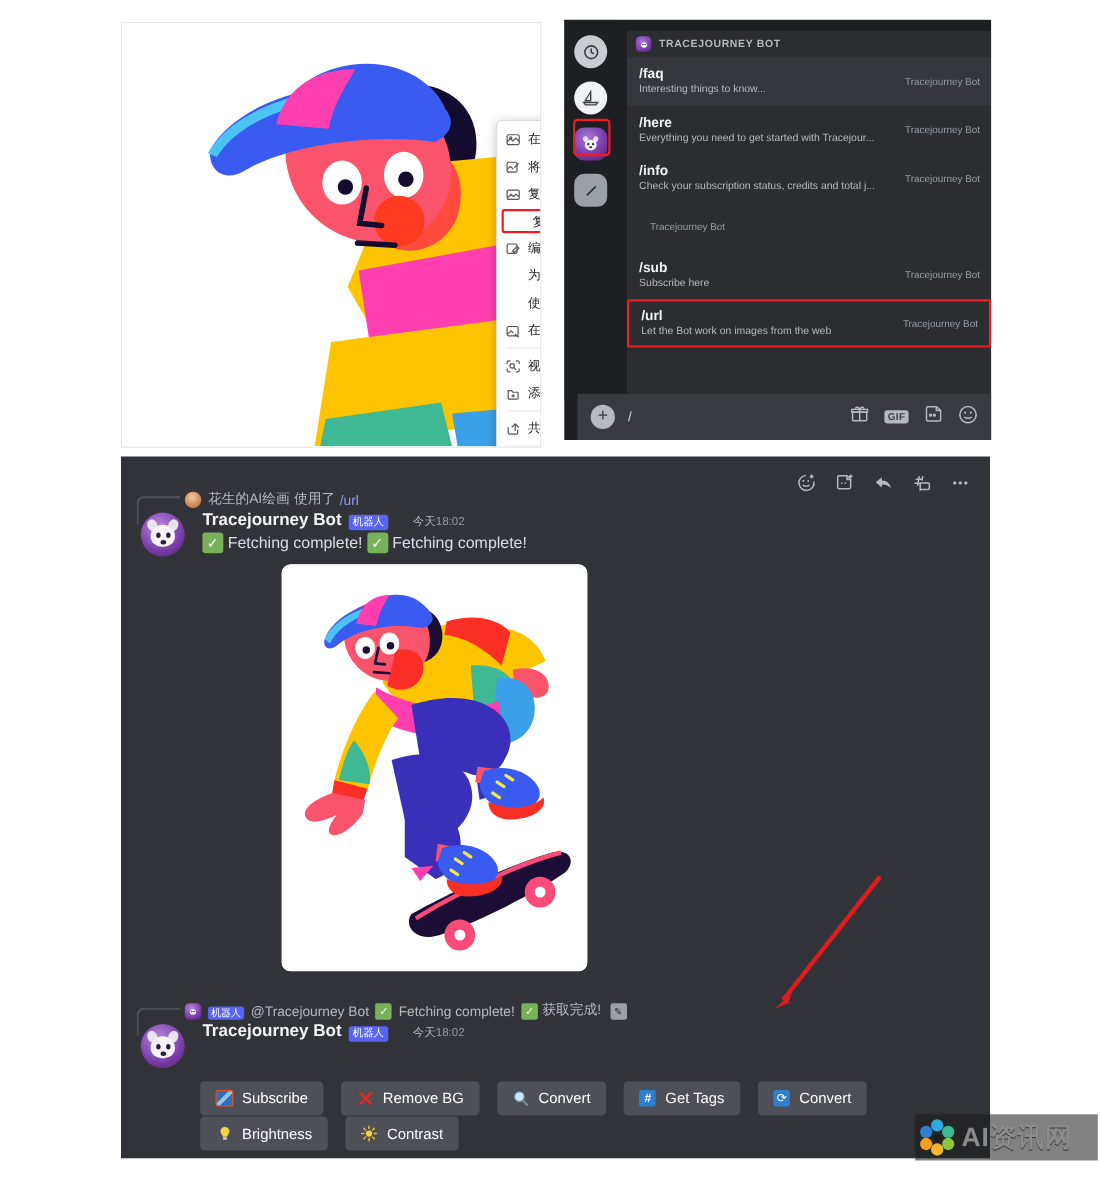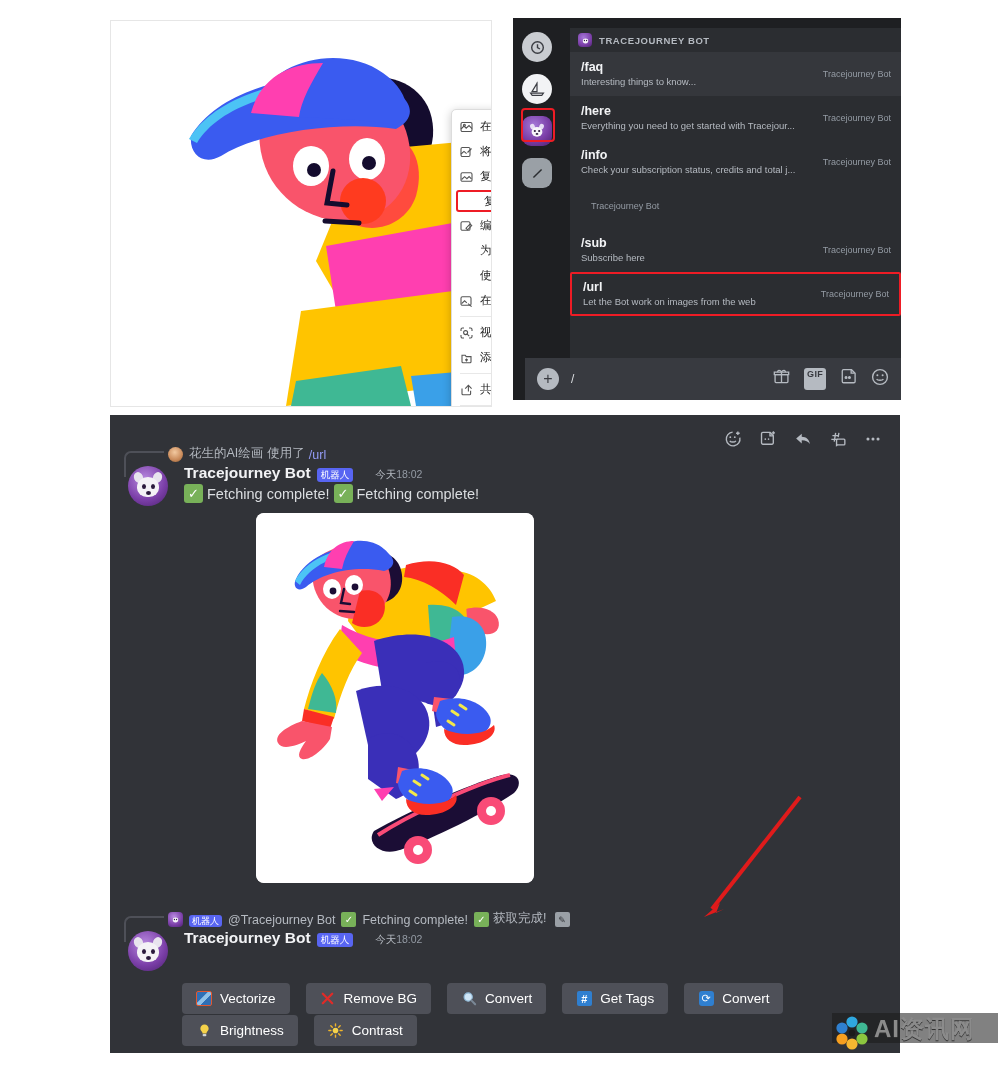--- a/index.html
+++ b/index.html
@@ -91,21 +91,21 @@
   #dc-input{
     position:absolute;left:525px;top:358px;width:376px;height:42px;
     background:#383a40;display:flex;align-items:center;padding:0 12px;box-sizing:border-box;
   }
   #dc-input-inner{position:absolute;left:12px;top:0;right:12px;height:42px;display:flex;align-items:center;}
   .plus-btn{
     width:22px;height:22px;border-radius:50%;background:#b5bac1;color:#383a40;
     display:flex;align-items:center;justify-content:center;font-size:16px;line-height:1;margin-right:12px;
   }
   .slash-text{font-size:12px;color:#dbdee1;flex:1;}
-  .in-icons{display:flex;gap:14px;color:#b5bac1;}
+  .in-icons{display:flex;align-items:center;gap:14px;color:#b5bac1;}
   .gif-box{
     font-size:9px;font-weight:bold;background:#b5bac1;color:#383a40;
     border-radius:3px;padding:1px 3px;letter-spacing:.3px;
   }
   
   #discord-main{
     position:absolute;left:110px;top:415px;width:790px;height:638px;
     background:#313338;overflow:hidden;
   }
   .reply-line{
@@ -178,22 +178,22 @@
   .ico-vec{width:15px;height:13px;border:1.5px solid #e4572e;border-radius:2px;
     background:linear-gradient(135deg,#2f6fb5 40%,#8fc1e8 41%,#8fc1e8 60%,#2f6fb5 61%);}
   .ico-hash{background:#2f7fd0;color:#fff;font-size:11px;font-weight:bold;border-radius:2px;
     width:15px;height:15px;display:flex;align-items:center;justify-content:center;}
   .ico-conv{background:#2f7fd0;color:#fff;font-size:11px;border-radius:3px;
     width:15px;height:15px;display:flex;align-items:center;justify-content:center;}
   
   #red-arrow{position:absolute;left:690px;top:785px;width:125px;height:140px;pointer-events:none;}
   
   #watermark{
-    position:absolute;left:832px;top:1013px;width:166px;height:30px;
-    display:flex;align-items:flex-start;background:rgba(25,25,25,.55);
+    position:absolute;left:832px;top:1013px;width:166px;height:42px;
+    display:flex;align-items:center;background:rgba(25,25,25,.55);
   }
   #wm-logo{width:40px;height:40px;flex:none;}
   #wm-text{
     font-size:24px;font-weight:bold;color:#8b8b8b;letter-spacing:1px;
     text-shadow:0 1px 0 #333;margin-left:2px;
   }
 </style>
 </head>
 <body>
 
@@ -646,21 +646,21 @@
         <span class="msg-time"><span class="today">今天</span><span>18:02</span></span>
       </div>
     </div>
   </div>
 
   <div class="btn-row" style="margin-top:12px;">
     <span class="act-btn">
       <span class="act-ico">
           <span class="ico-vec"></span>
         </span>
-      <span>Vectorize</span>
+      <span>Subscribe</span>
     </span>
     <span class="act-btn">
       <span class="act-ico">
         <svg width="15" height="15" viewBox="0 0 16 16" stroke="#e02b28" stroke-width="2.4" fill="none" stroke-linecap="round">
           <path d="M3 3l10 10M13 3L3 13"></path>
         </svg>
       </span>
       <span>Remove BG</span>
     </span>
     <span class="act-btn">

